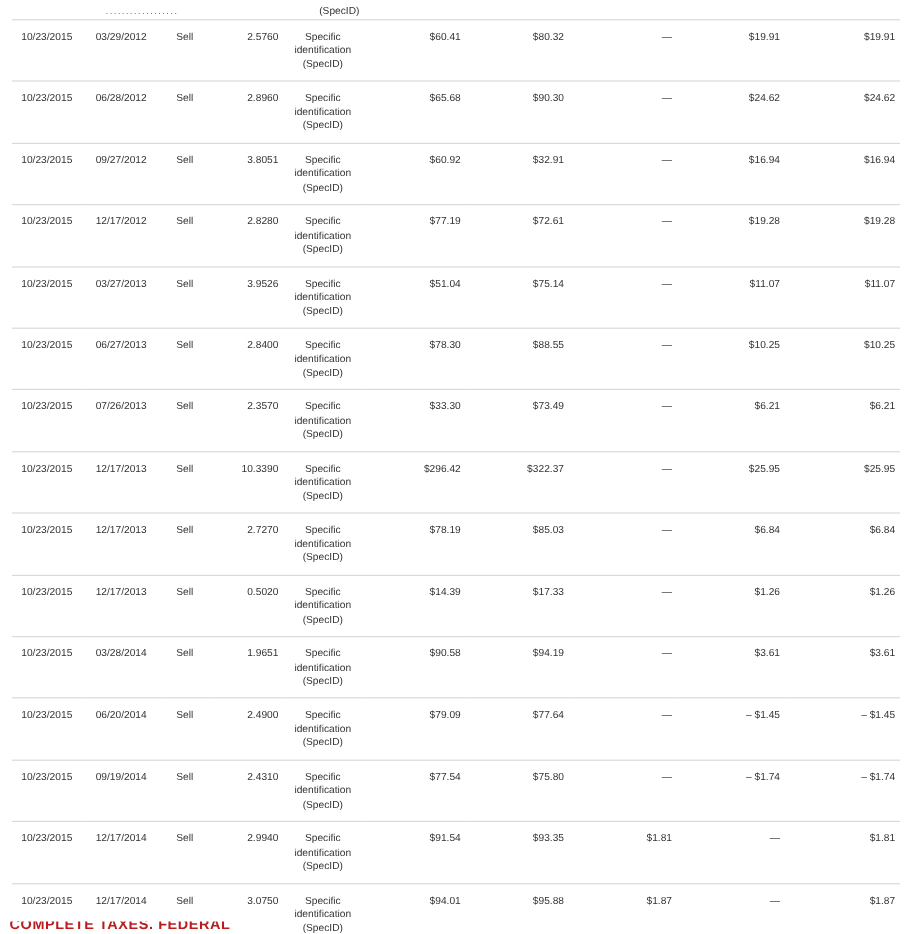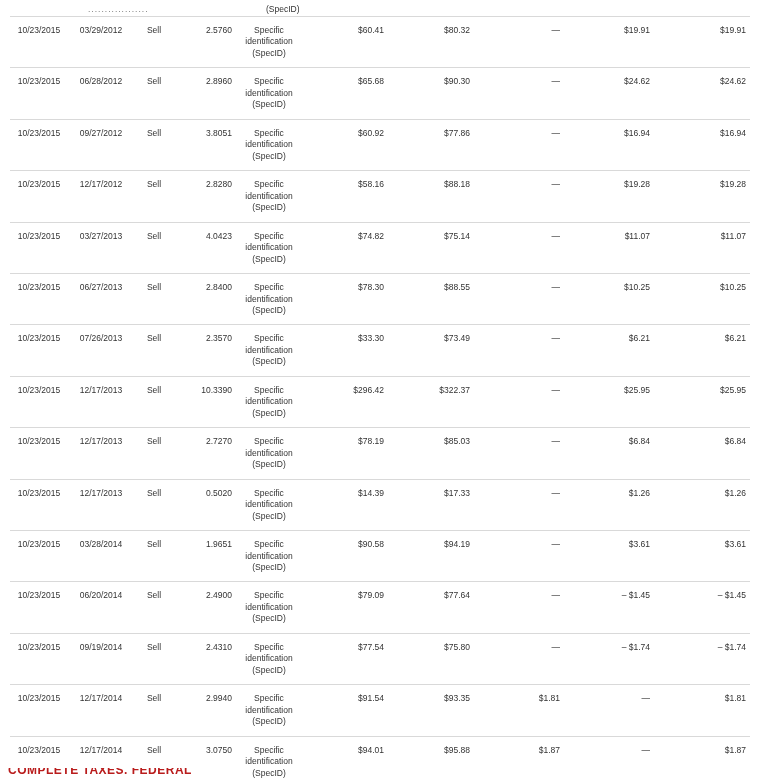--- a/index.html
+++ b/index.html
@@ -145,44 +145,44 @@
           <td class="num pos">$24.62</td>
           <td class="num pos">$24.62</td>
         </tr>
         <tr>
           <td class="lft">10/23/2015</td>
           <td class="lft">09/27/2012</td>
           <td class="lft">Sell</td>
           <td class="num">3.8051</td>
           <td class="lft">Specific identification (SpecID)</td>
           <td class="num">$60.92</td>
-          <td class="num">$77.86</td>
+          <td class="num">$32.91</td>
           <td class="num dash">—</td>
           <td class="num pos">$16.94</td>
           <td class="num pos">$16.94</td>
         </tr>
         <tr>
           <td class="lft">10/23/2015</td>
           <td class="lft">12/17/2012</td>
           <td class="lft">Sell</td>
           <td class="num">2.8280</td>
           <td class="lft">Specific identification (SpecID)</td>
-          <td class="num">$58.16</td>
-          <td class="num">$88.18</td>
+          <td class="num">$77.19</td>
+          <td class="num">$72.61</td>
           <td class="num dash">—</td>
           <td class="num pos">$19.28</td>
           <td class="num pos">$19.28</td>
         </tr>
         <tr>
           <td class="lft">10/23/2015</td>
           <td class="lft">03/27/2013</td>
           <td class="lft">Sell</td>
-          <td class="num">4.0423</td>
-          <td class="lft">Specific identification (SpecID)</td>
-          <td class="num">$74.82</td>
+          <td class="num">3.9526</td>
+          <td class="lft">Specific identification (SpecID)</td>
+          <td class="num">$51.04</td>
           <td class="num">$75.14</td>
           <td class="num dash">—</td>
           <td class="num pos">$11.07</td>
           <td class="num pos">$11.07</td>
         </tr>
         <tr>
           <td class="lft">10/23/2015</td>
           <td class="lft">06/27/2013</td>
           <td class="lft">Sell</td>
           <td class="num">2.8400</td>

